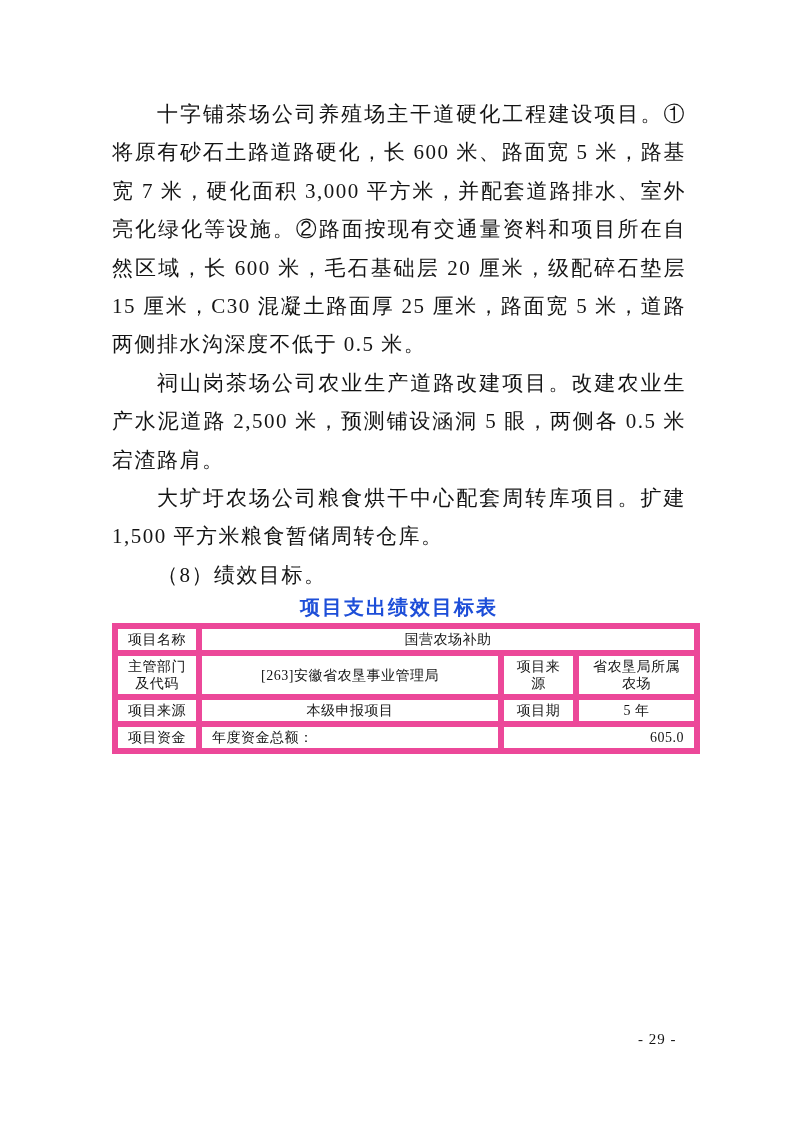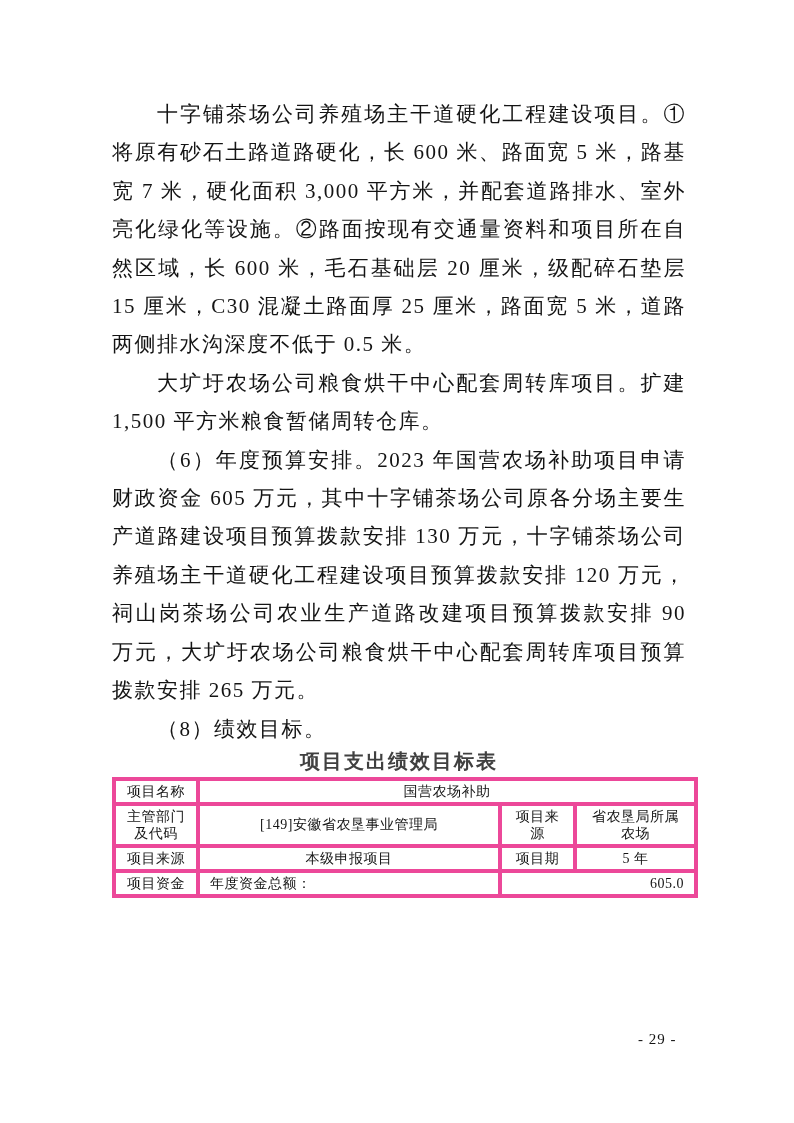--- a/index.html
+++ b/index.html
@@ -32,37 +32,37 @@
     word-break: break-all;
   }
   .tbl-title {
     margin: 0;
     font-family: "Liberation Sans", sans-serif;
     font-weight: bold;
     font-size: 20px;
     line-height: 27px;
     letter-spacing: 2px;
     text-align: center;
-    color: #404040;
+    color: #1d4ed8;
   }
   .tbl-subtitle {
     font-size: 14px;
     line-height: 19px;
     letter-spacing: 1px;
     text-align: center;
   }
   table.perf-table {
     border-collapse: collapse;
     table-layout: fixed;
     width: 582px;
     margin-top: 2px;
     font-size: 14px;
   }
   table.perf-table td {
-    border: 4px solid #ec4899;
+    border: 6px solid #ec4899;
     padding: 2px 10px;
     line-height: 17px;
     letter-spacing: 0.5px;
     vertical-align: middle;
     overflow: hidden;
   }
   .center { text-align: center; }
   .left   { text-align: left; }
   .right  { text-align: right; }
   .page-num {
@@ -73,41 +73,41 @@
     letter-spacing: 1px;
   }
 </style>
 </head>
 <body>
 
 <div class="page">
   <div class="content">
 
     <p class="body-par">十字铺茶场公司养殖场主干道硬化工程建设项目。①将原有砂石土路道路硬化，长 600 米、路面宽 5 米，路基宽 7 米，硬化面积 3,000 平方米，并配套道路排水、室外亮化绿化等设施。②路面按现有交通量资料和项目所在自然区域，长 600 米，毛石基础层 20 厘米，级配碎石垫层 15 厘米，C30 混凝土路面厚 25 厘米，路面宽 5 米，道路两侧排水沟深度不低于 0.5 米。</p>
+    <p class="body-par">祠山岗茶场公司农业生产道路改建项目。改建农业生产水泥道路 2,500 米，预测铺设涵洞 5 眼，两侧各 0.5 米宕渣路肩。</p>
     <p class="body-par">大圹圩农场公司粮食烘干中心配套周转库项目。扩建 1,500 平方米粮食暂储周转仓库。</p>
-    <p class="body-par">（6）年度预算安排。2023 年国营农场补助项目申请财政资金 605 万元，其中十字铺茶场公司原各分场主要生产道路建设项目预算拨款安排 130 万元，十字铺茶场公司养殖场主干道硬化工程建设项目预算拨款安排 120 万元，祠山岗茶场公司农业生产道路改建项目预算拨款安排 90 万元，大圹圩农场公司粮食烘干中心配套周转库项目预算拨款安排 265 万元。</p>
     <p class="body-par">（8）绩效目标。</p>
 
     <h3 class="tbl-title">项目支出绩效目标表</h3>
 
     <table class="perf-table">
       <colgroup>
         <col style="width:84px">
         <col style="width:302px">
         <col style="width:75px">
         <col style="width:121px">
       </colgroup>
       <tbody>
         <tr>
           <td class="center">项目名称</td>
           <td class="center" colspan="3">国营农场补助</td>
         </tr>
         <tr>
           <td class="center">主管部门及代码</td>
-          <td class="center">[149]安徽省农垦事业管理局</td>
+          <td class="center">[263]安徽省农垦事业管理局</td>
           <td class="center">项目来源</td>
           <td class="center">省农垦局所属农场</td>
         </tr>
         <tr>
           <td class="center">项目来源</td>
           <td class="center">本级申报项目</td>
           <td class="center">项目期</td>
           <td class="center">5 年</td>
         </tr>
         <tr>

